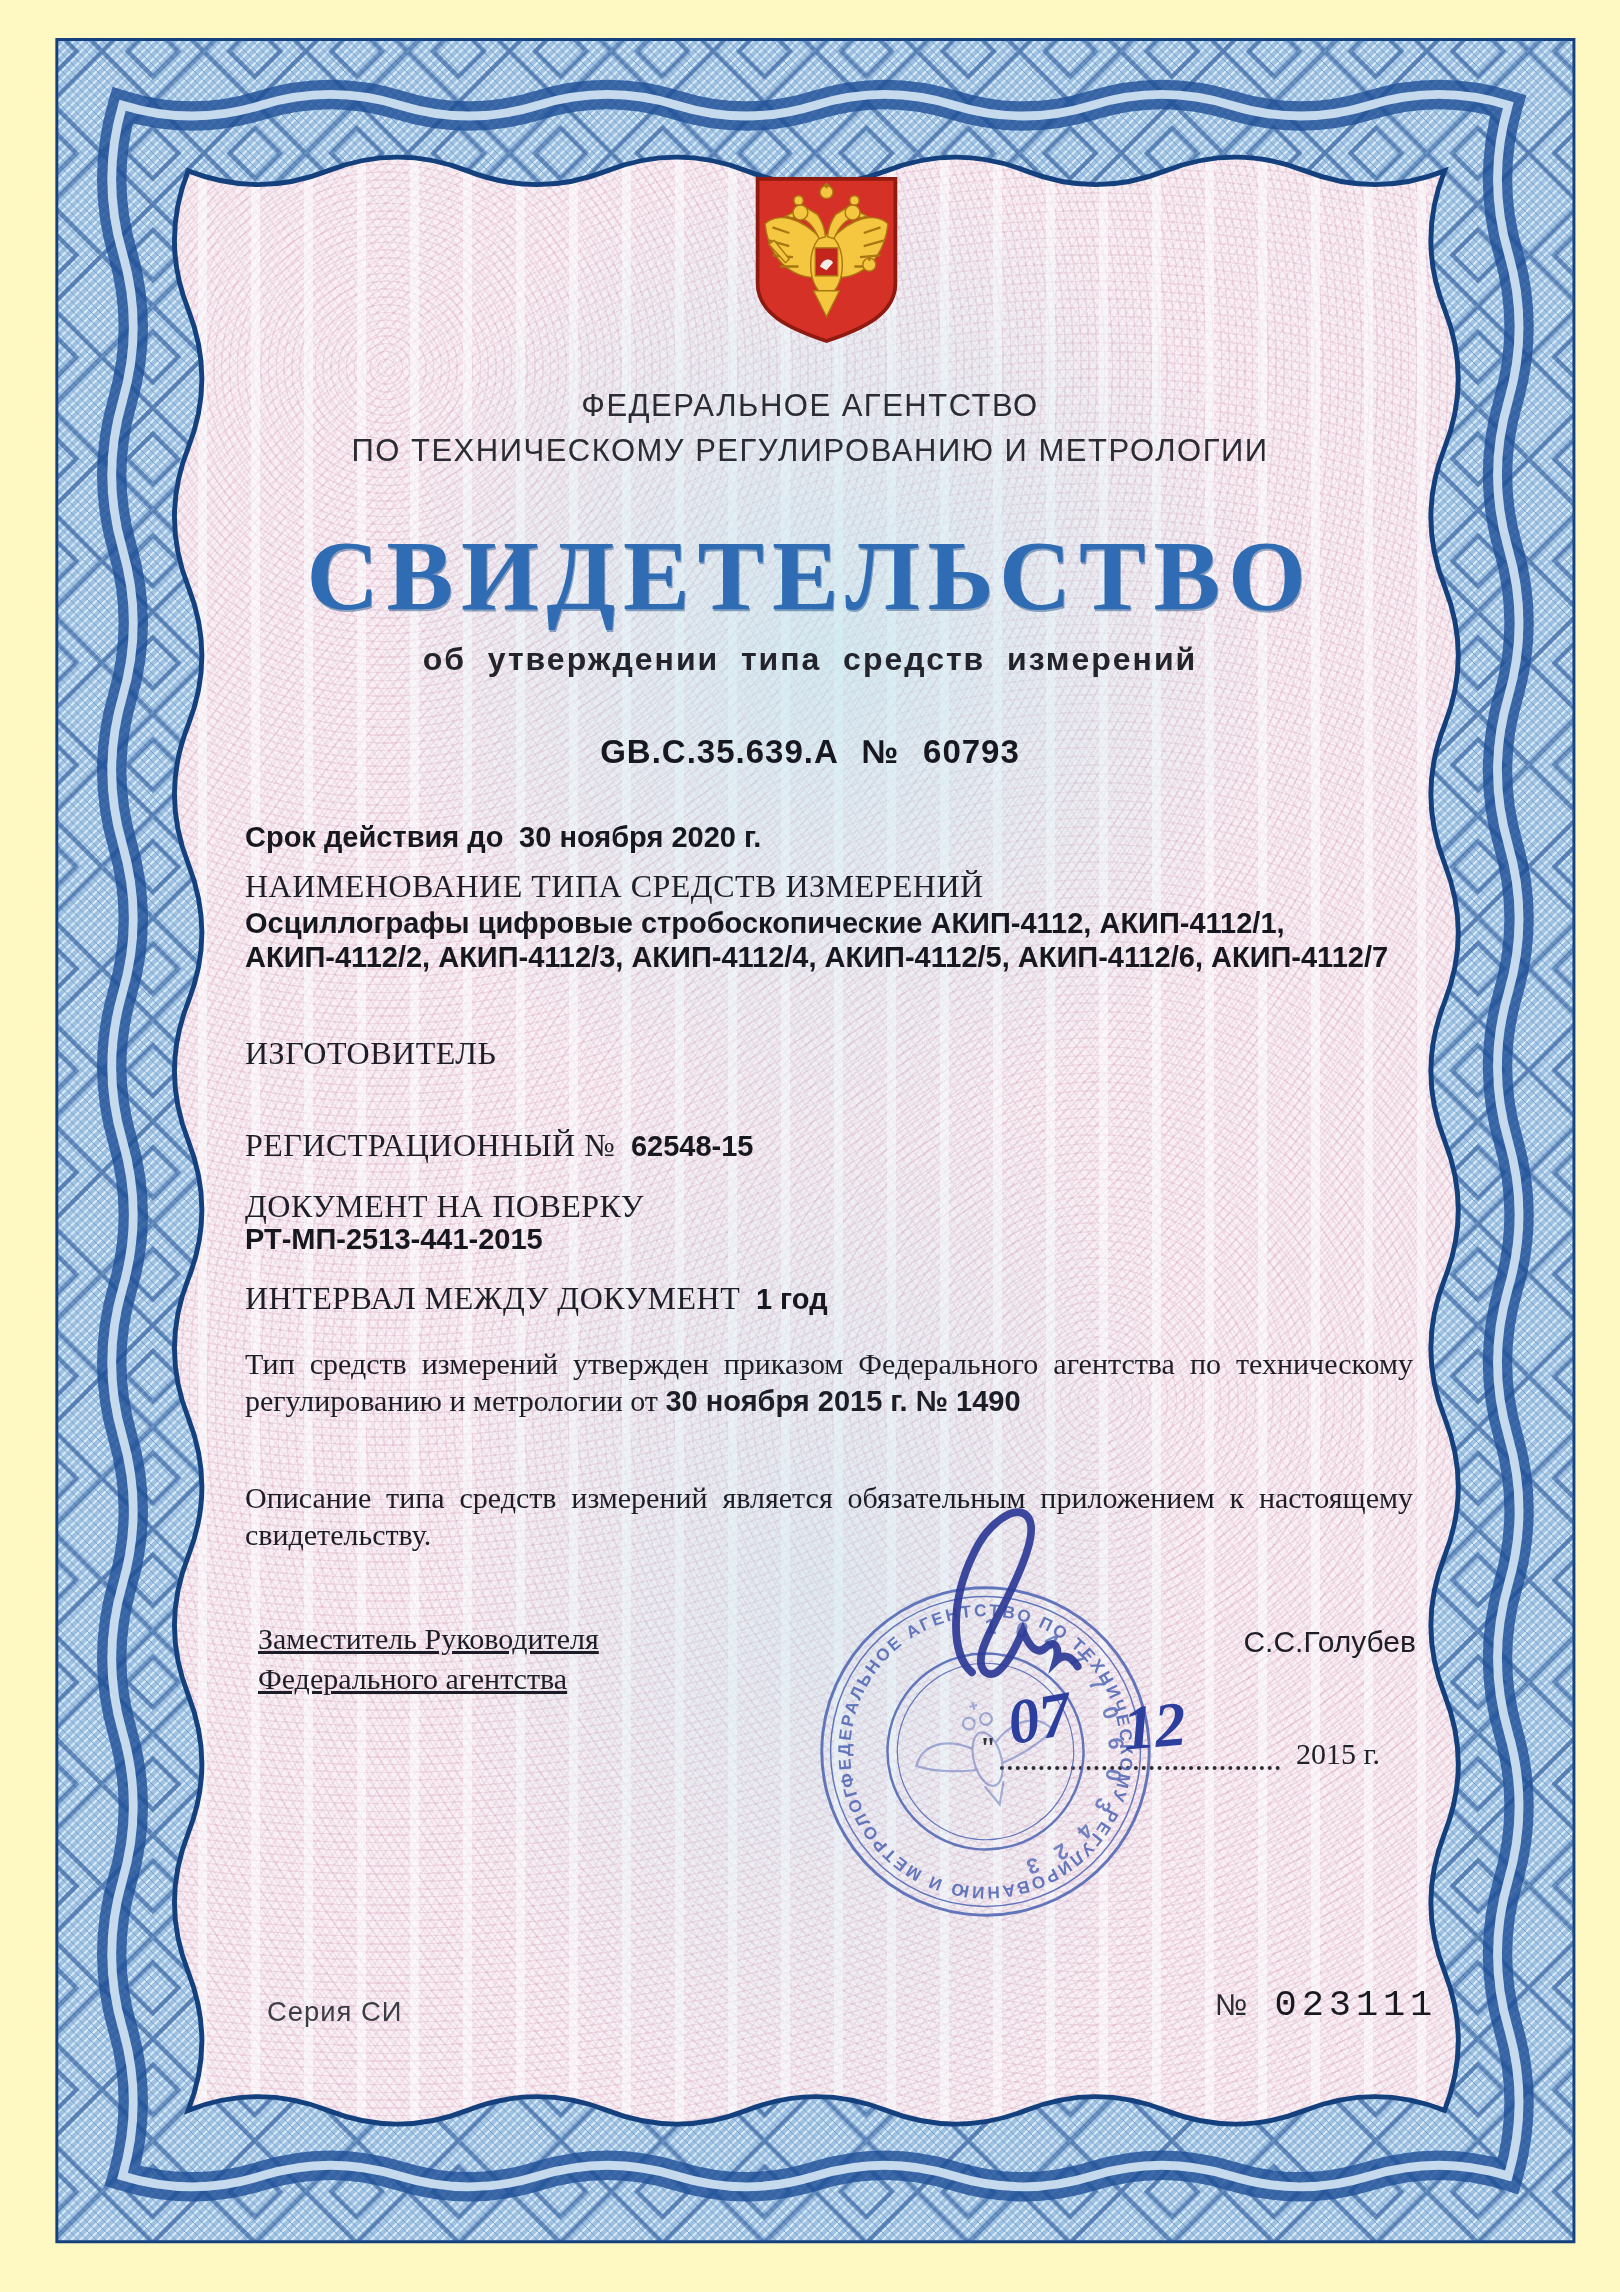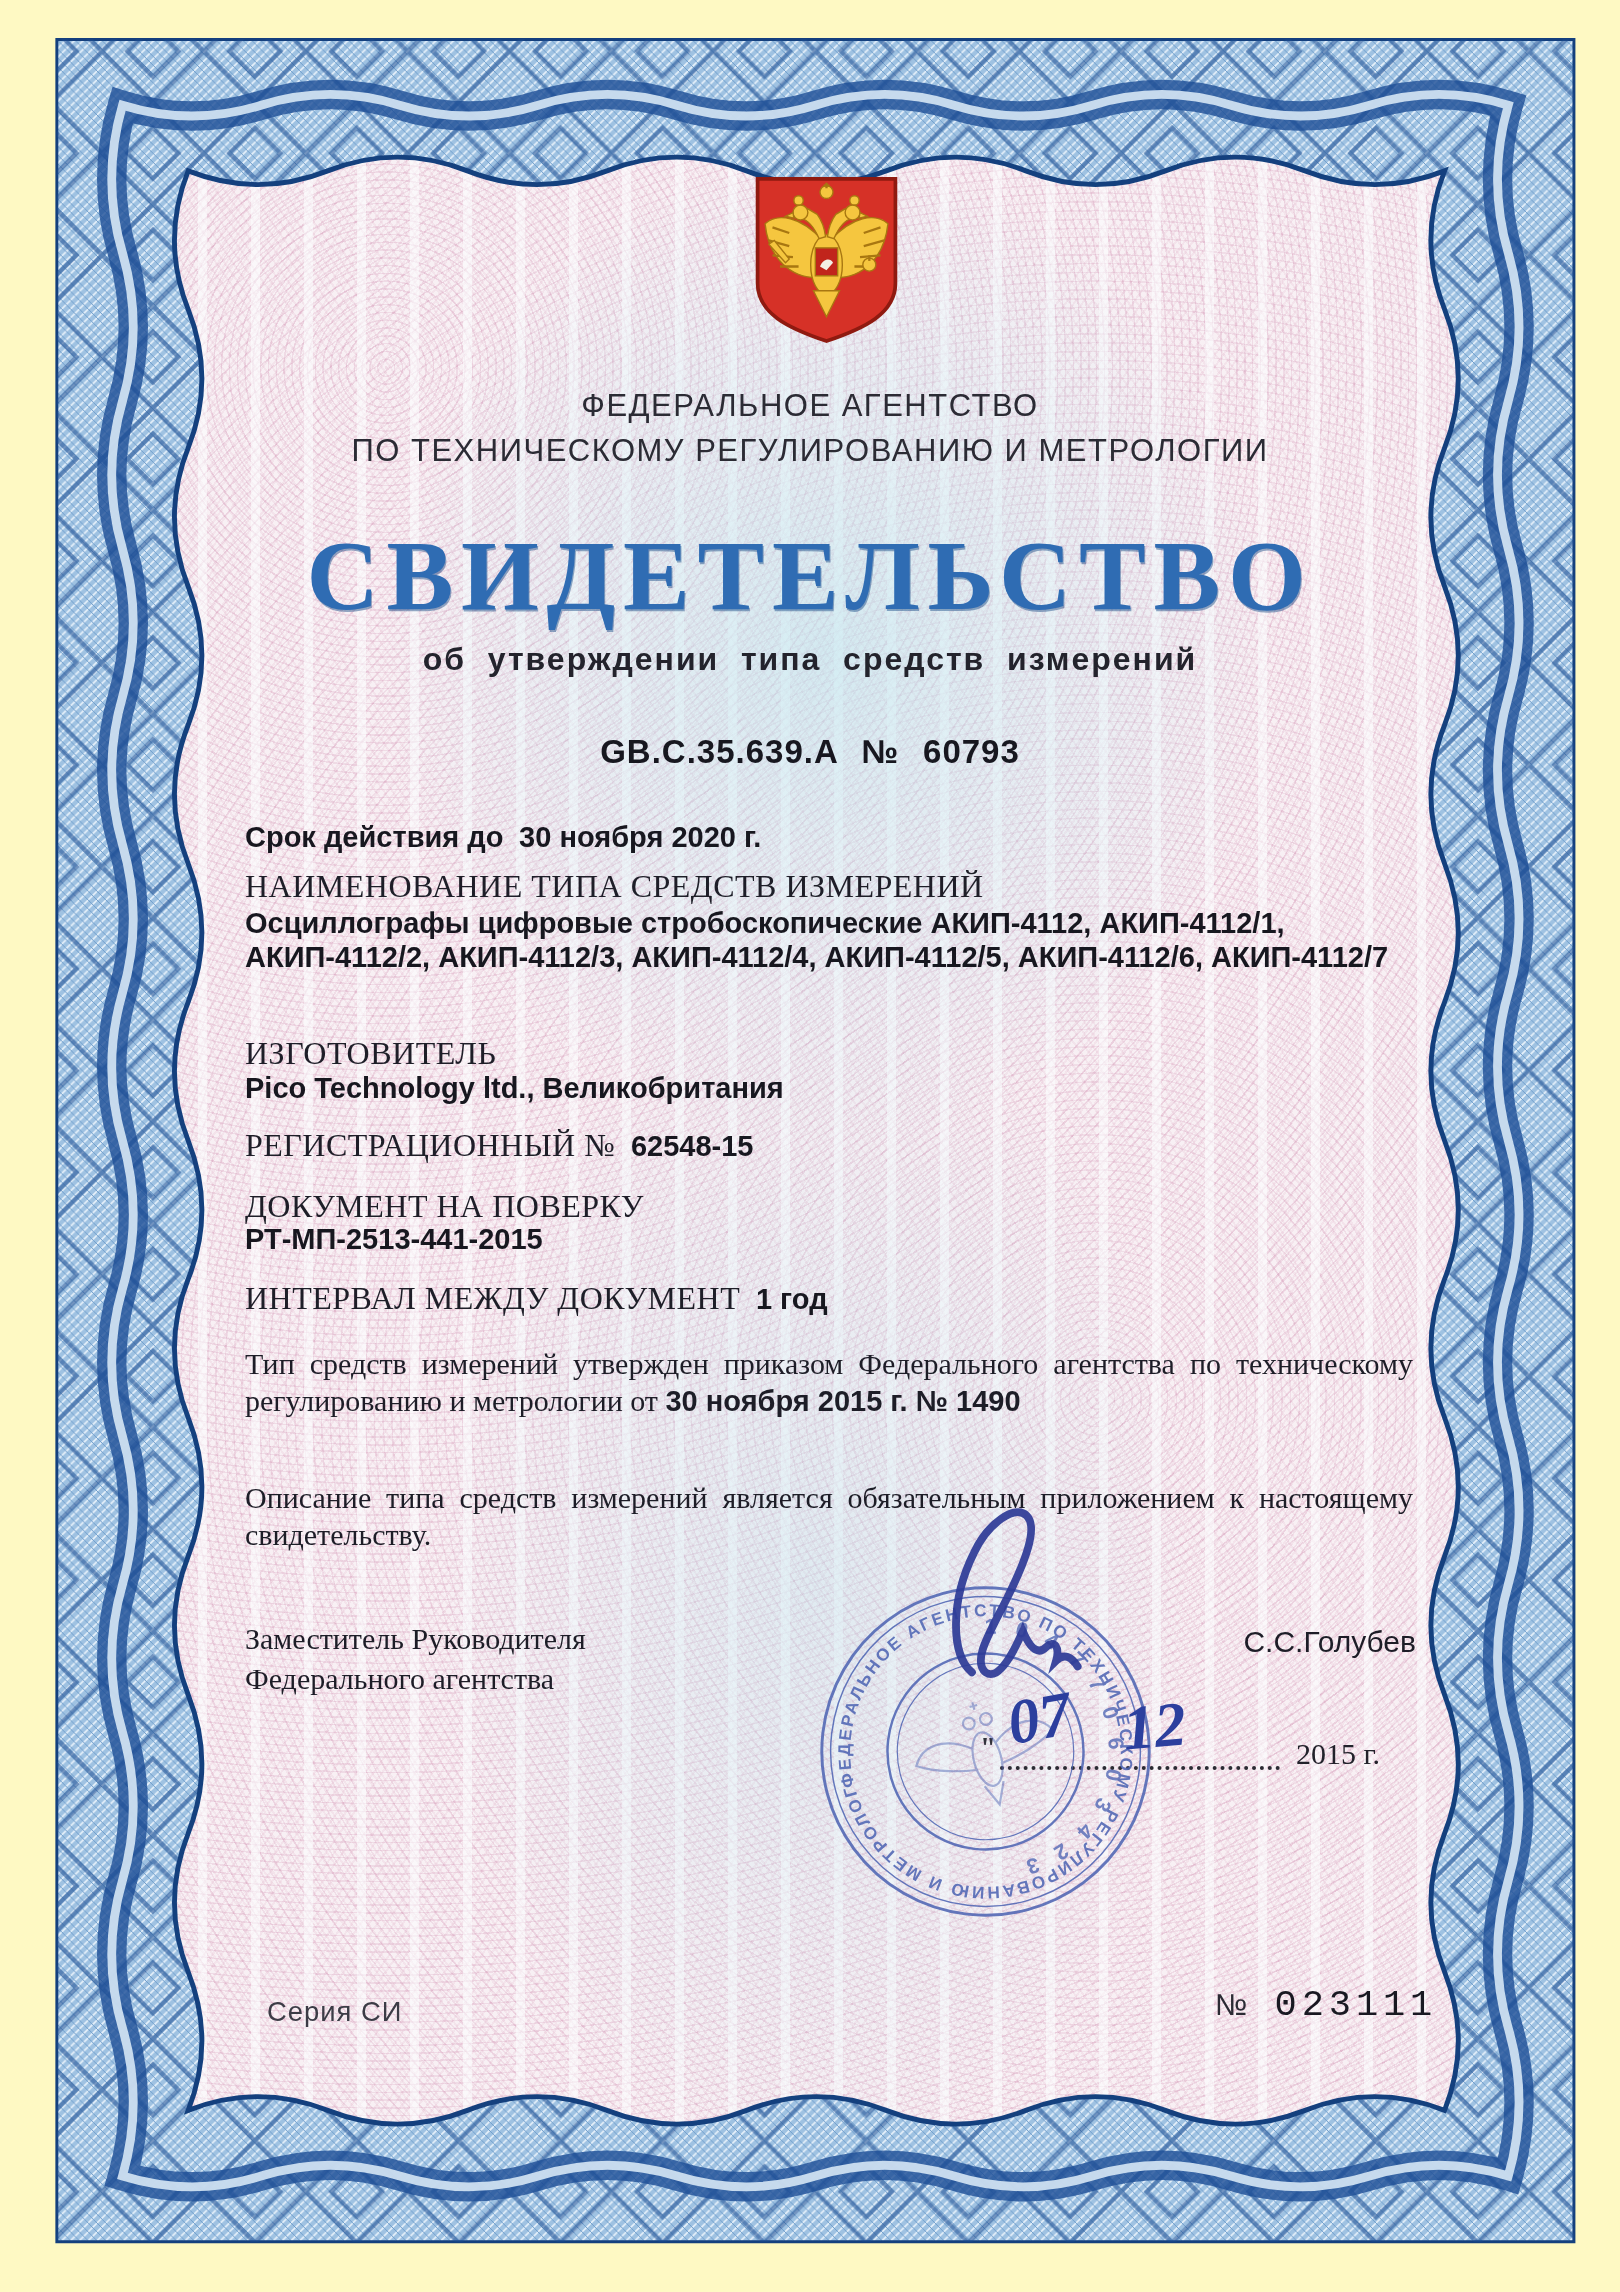--- a/index.html
+++ b/index.html
@@ -124,39 +124,38 @@
   <div class="abs centered certno" style="top:733px;">GB.C.35.639.A № 60793</div>
 
   <div class="abs bold-sans" style="left:245px;top:821px;">
     <span>Срок действия до</span><span class="value-gap">30 ноября 2020 г.</span>
   </div>
 
   <div class="abs serif-label" style="left:245px;top:868px;">НАИМЕНОВАНИЕ ТИПА СРЕДСТВ ИЗМЕРЕНИЙ</div>
   <div class="abs name-value" style="left:245px;top:906px;">Осциллографы цифровые стробоскопические АКИП-4112, АКИП-4112/1, АКИП-4112/2, АКИП-4112/3, АКИП-4112/4, АКИП-4112/5, АКИП-4112/6, АКИП-4112/7</div>
 
   <div class="abs serif-label" style="left:245px;top:1035px;">ИЗГОТОВИТЕЛЬ</div>
-  <div class="abs bold-sans" style="left:245px;top:1072px;">Pico Technology ltd., Великобритания</div>
 
   <div class="abs" style="left:245px;top:1127px;">
     <span class="serif-label">РЕГИСТРАЦИОННЫЙ №</span><span class="bold-sans value-gap">62548-15</span>
   </div>
 
   <div class="abs serif-label" style="left:245px;top:1188px;">ДОКУМЕНТ НА ПОВЕРКУ</div>
   <div class="abs bold-sans" style="left:245px;top:1223px;">РТ-МП-2513-441-2015</div>
 
   <div class="abs" style="left:245px;top:1280px;">
     <span class="serif-label">ИНТЕРВАЛ МЕЖДУ ДОКУМЕНТ</span><span class="bold-sans value-gap">1 год</span>
   </div>
 
   <div class="abs para" style="left:245px;top:1345px;">
     <span>Тип средств измерений утвержден приказом Федерального агентства по техническому регулированию и метрологии от </span><span class="bold-frag">30 ноября 2015 г. № 1490</span>
   </div>
   <div class="abs para" style="left:245px;top:1479px;">Описание типа средств измерений является обязательным приложением к настоящему свидетельству.</div>
 
-  <div class="abs sig-role" style="left:245px;top:1619px;">
+  <div class="abs sig-role" style="left:258px;top:1619px;text-decoration:underline;">
     <div>Заместитель Руководителя</div>
     <div>Федерального агентства</div>
   </div>
   <div class="abs sig-name" style="left:1127px;top:1625px;">С.С.Голубев</div>
 
   <svg class="stamp-svg" width="347" height="347" viewBox="-177 -177 354 354">
     <g transform="rotate(-15)" fill="none" stroke="#5066b4">
       <circle r="167" stroke-width="3"></circle>
       <circle r="158" stroke-width="1.5"></circle>
       <circle r="100" stroke-width="2.5"></circle>

